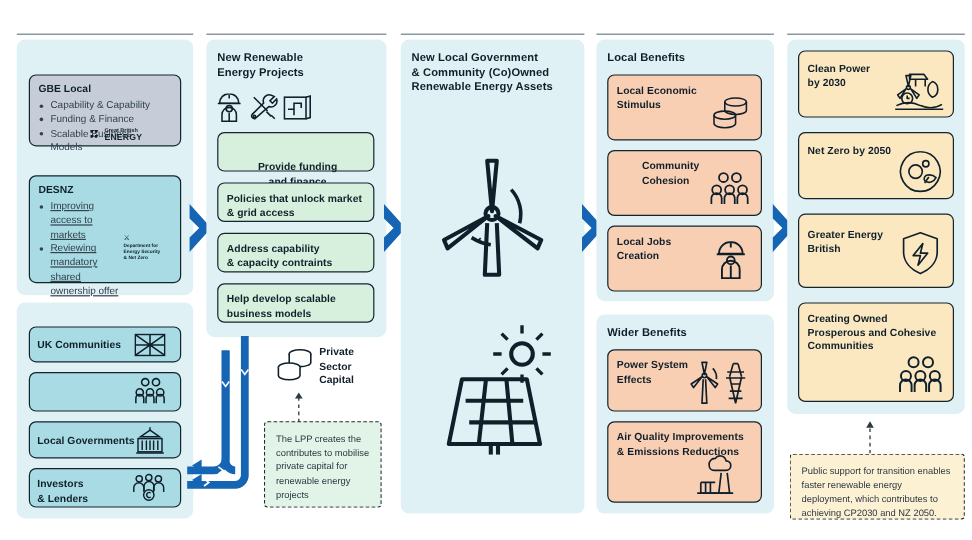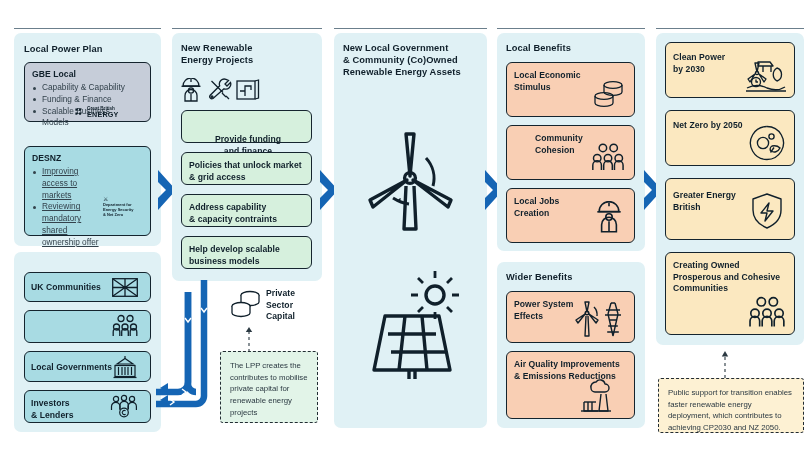--- a/index.html
+++ b/index.html
@@ -84,21 +84,20 @@
 <div class="canvas">
 
   <div class="toprule" style="left:14px;top:28px;width:147px;"></div>
   <div class="toprule" style="left:172px;top:28px;width:150px;"></div>
   <div class="toprule" style="left:334px;top:28px;width:153px;"></div>
   <div class="toprule" style="left:497px;top:28px;width:148px;"></div>
   <div class="toprule" style="left:656px;top:28px;width:148px;"></div>
 
   <div class="panel" style="left:14px;top:33px;width:147px;height:213px;"></div>
 
-  <div class="panel-title" style="position:absolute;left:24px;top:44px;width:130px;">Local Power Plan</div>
 
   <div class="box grey" style="left:24px;top:62px;width:127px;height:60px;"></div>
   <div class="box-label" style="left:32px;top:69px;width:100px;">GBE Local</div>
   <ul class="bullets" style="left:32px;top:82px;width:96px;">
     <li>Capability &amp; Capability</li>
     <li>Funding &amp; Finance</li>
     <li>Scalable Business Models</li>
   </ul>
   <div class="logo-gbe" style="left:74px;top:106px;">
     <svg width="11" height="11" viewBox="0 0 24 24">

